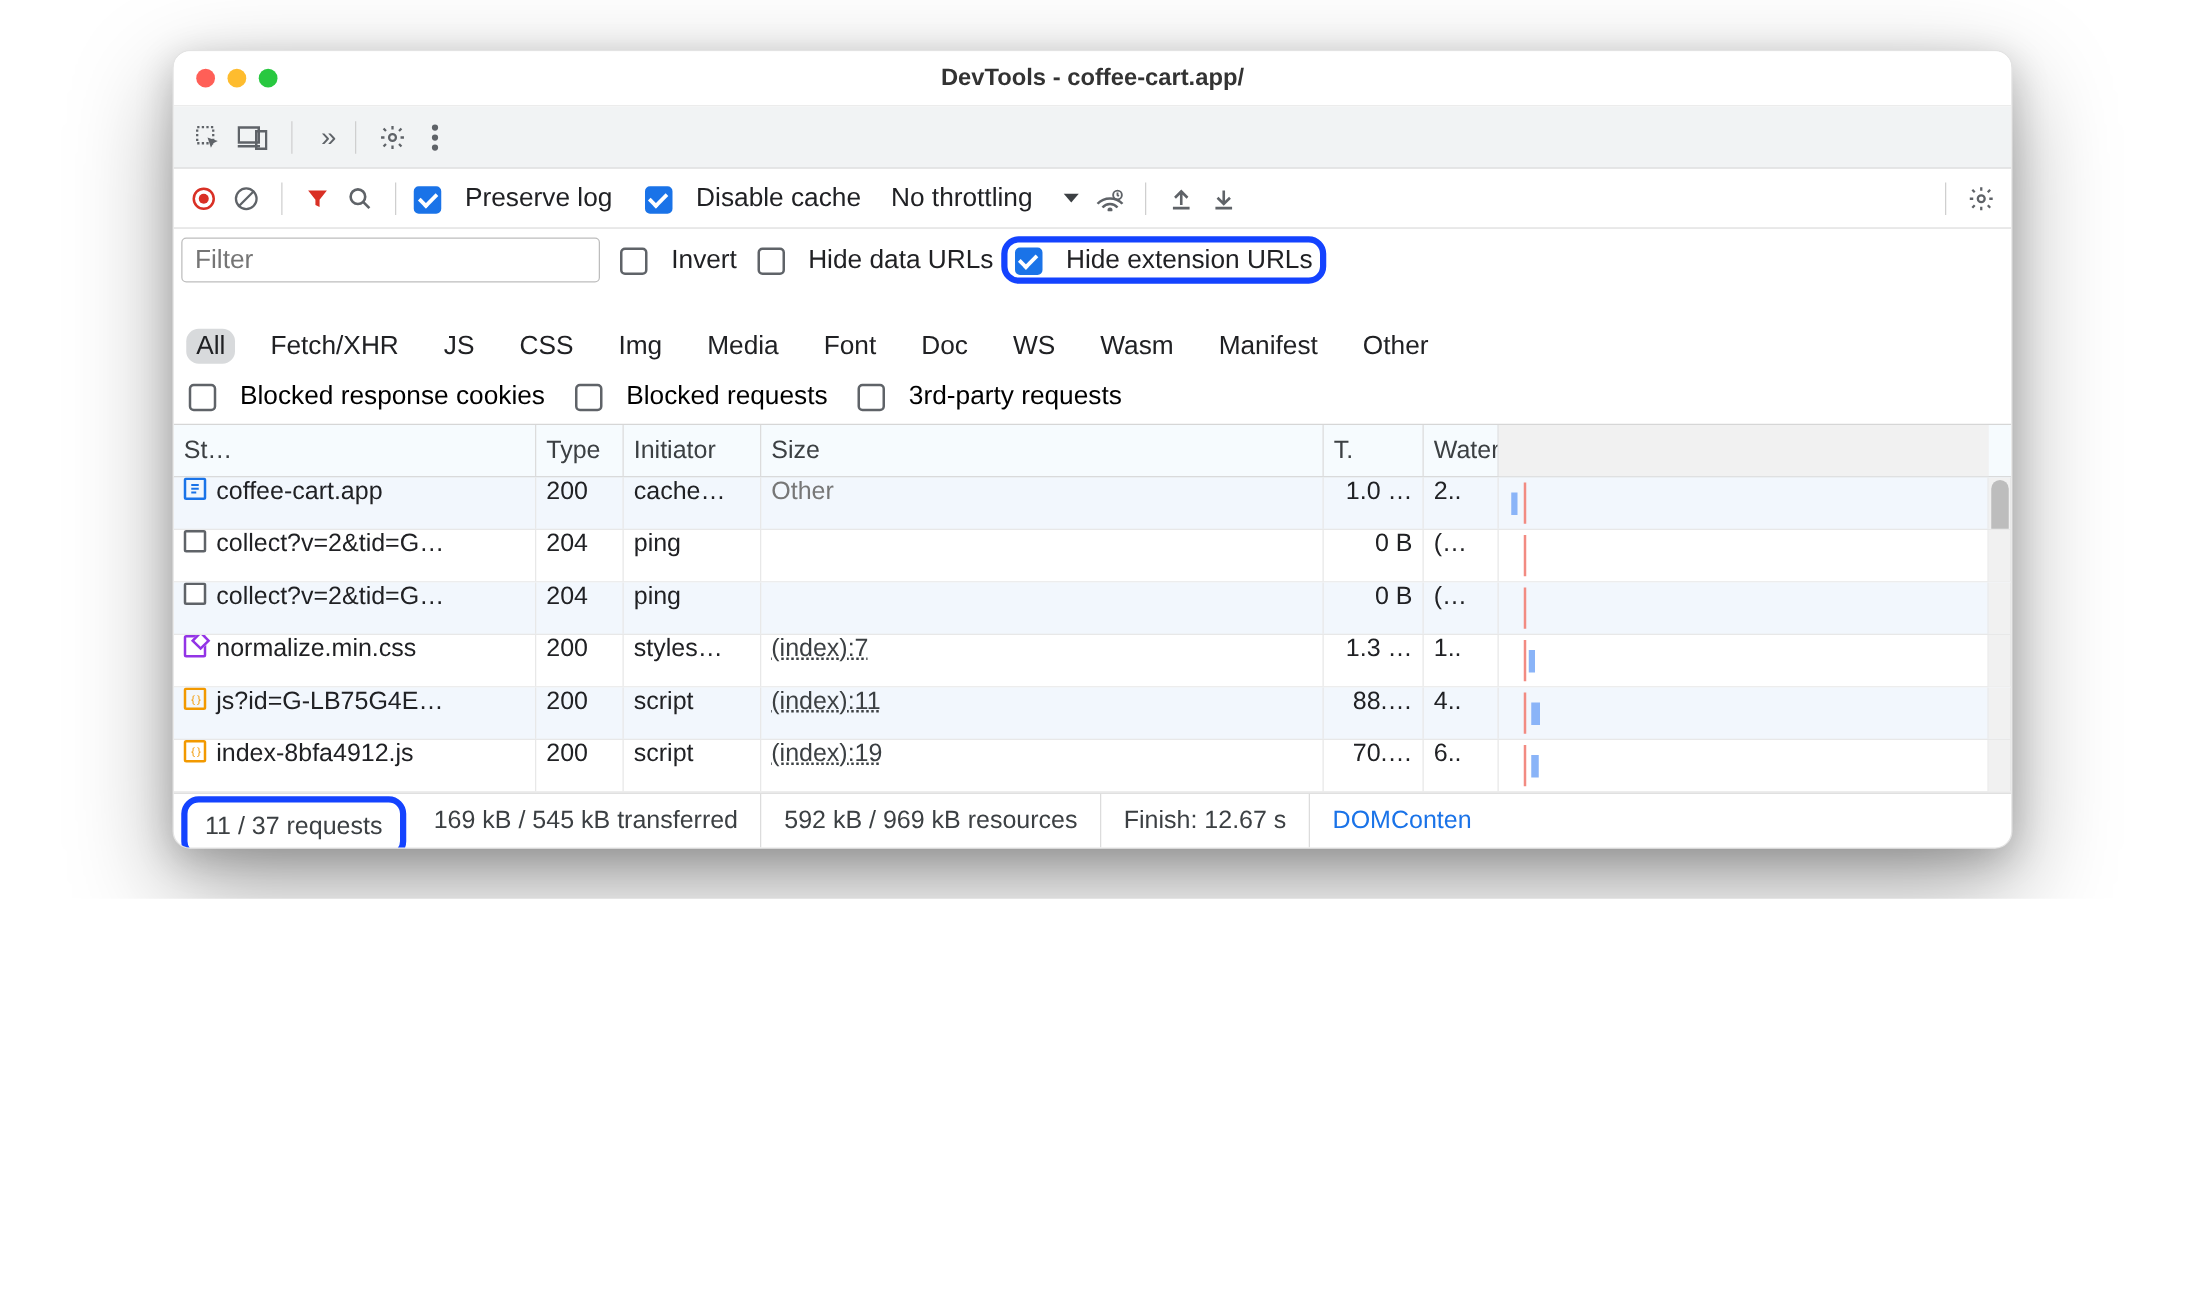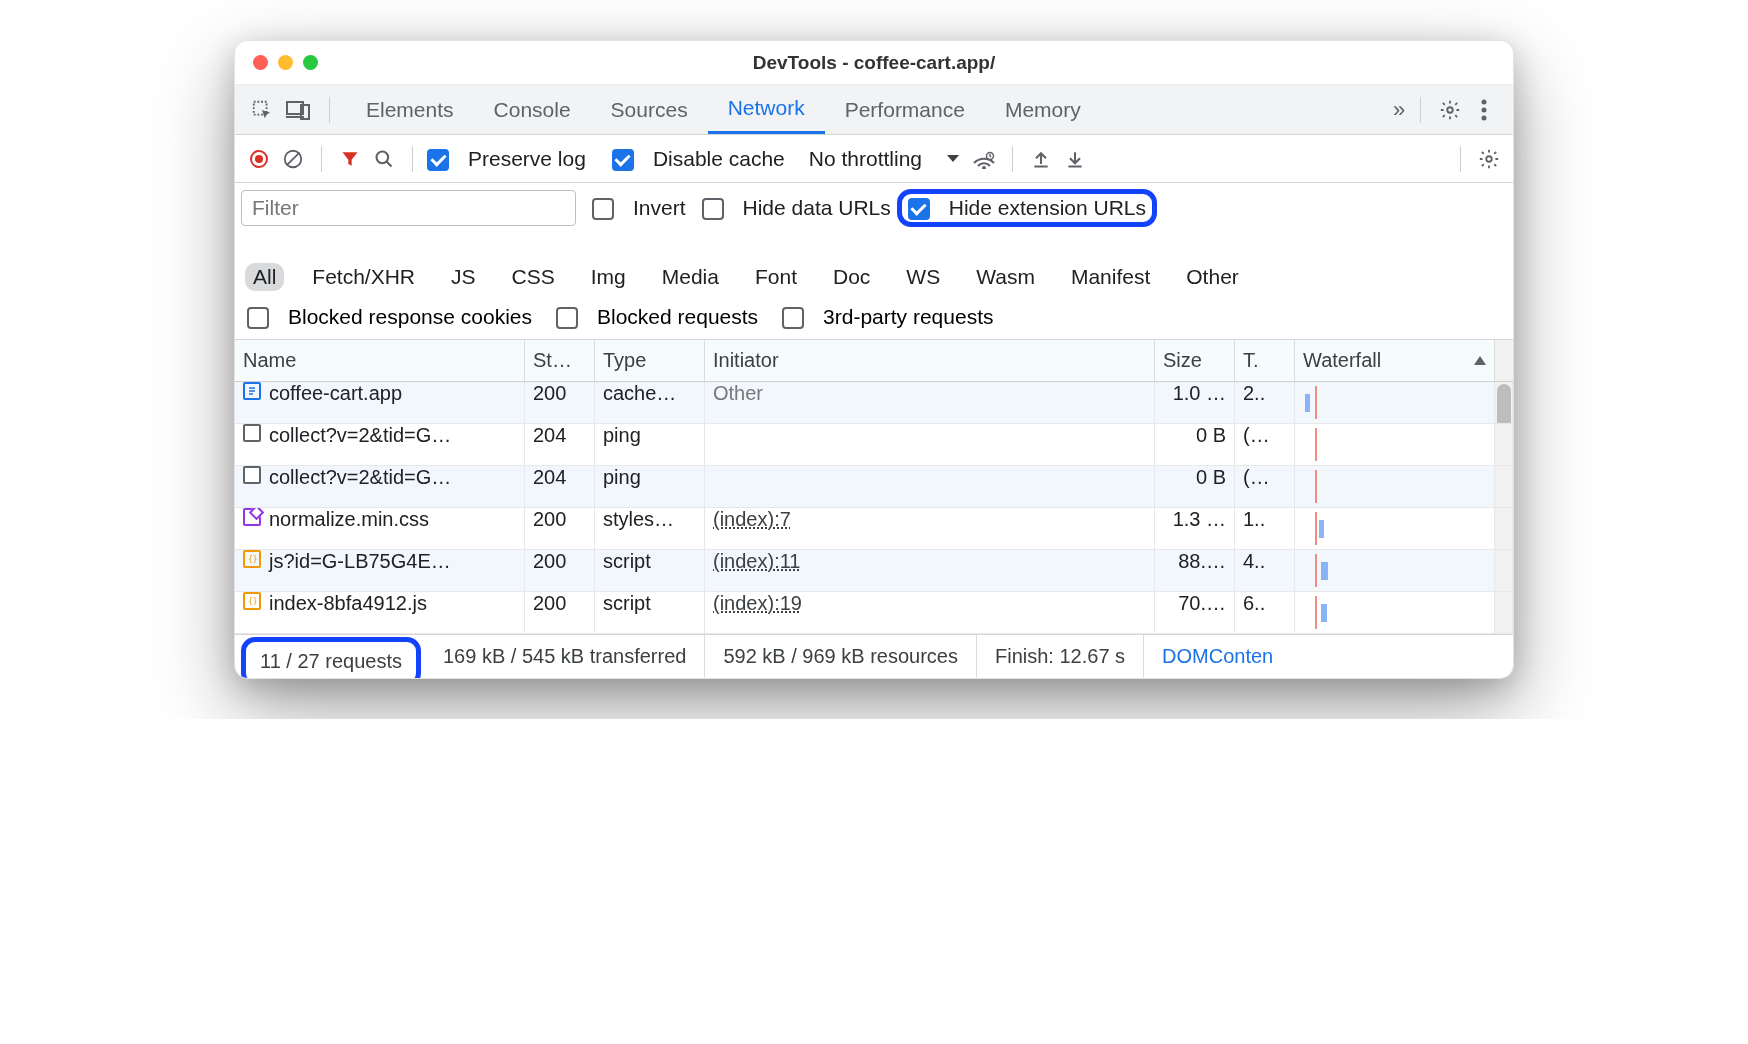--- a/index.html
+++ b/index.html
@@ -6,21 +6,21 @@
   body {
     margin: 0;
     padding: 40px;
     font-family: -apple-system, BlinkMacSystemFont, "Segoe UI", Helvetica, Arial, sans-serif;
     background: #fff;
     display: flex;
     align-items: flex-start;
     justify-content: center;
   }
   .window {
-    width: 1280px;
+    width: 1472px;
     background: #fff;
     border-radius: 14px;
     box-shadow: 0 30px 80px rgba(0,0,0,0.35), 0 8px 30px rgba(0,0,0,0.2);
     overflow: hidden;
     border: 1px solid #e3e3e3;
   }
   
   .titlebar {
     display:flex;
     align-items:center;
@@ -130,28 +130,20 @@
       </span>
       <span class="ico-box">
         <svg width="24" height="20" viewBox="0 0 24 20" fill="none" stroke="#5f6368" stroke-width="2">
             <rect x="1" y="2" width="16" height="12"></rect>
             <line x1="0" y1="17" x2="18" y2="17"></line>
             <rect x="15" y="5" width="8" height="14"></rect>
           </svg>
       </span>
       <span class="vdiv"></span>
     </div>
-    <div class="tabs" id="tabs">
-        <div class="tab">Elements</div>
-        <div class="tab">Console</div>
-        <div class="tab">Sources</div>
-        <div class="tab active">Network</div>
-        <div class="tab">Performance</div>
-        <div class="tab">Memory</div>
-      </div>
     <span class="ico-box" style="font-size:22px;color:#5f6368;">»</span>
     <div class="tabs-right">
       <span class="vdiv"></span>
       <span class="ico-box">
         <svg width="22" height="22" viewBox="0 0 24 24" fill="none" stroke="#5f6368" stroke-width="2">
             <circle cx="12" cy="12" r="3"></circle>
             <path d="M12 2v3M12 19v3M4.2 4.2l2.1 2.1M17.7 17.7l2.1 2.1M2 12h3M19 12h3M4.2 19.8l2.1-2.1M17.7 6.3l2.1-2.1"></path>
           </svg>
       </span>
       <span class="ico-box">
@@ -274,21 +266,20 @@
       <span>Blocked requests</span>
     </label>
     <label class="chk">
       <span class="cb"></span>
       <span>3rd-party requests</span>
     </label>
   </div>
 
   <div class="table">
     <div class="thead">
-      <div class="th">Name</div>
       <div class="th">St…</div>
       <div class="th">Type</div>
       <div class="th">Initiator</div>
       <div class="th">Size</div>
       <div class="th">T.</div>
       <div class="th">
         <span>Waterfall</span>
         <span class="sort-tri"></span>
       </div>
       <div class="th scrolltrack" style="padding:0;"></div>
@@ -419,20 +410,20 @@
               <div class="redline" style="left: 12px;"></div>
               <div class="bar" style="left: 18px; width: 6px;"></div>
             </div>
           </div>
           <div class="td scrolltrack" style="padding: 0px;"></div>
         </div>
       </div>
   </div>
 
   <div class="status">
-    <div class="seg ring2">11 / 27 requests</div>
+    <div class="seg ring2">11 / 37 requests</div>
     <div class="seg">169 kB / 545 kB transferred</div>
     <div class="seg">592 kB / 969 kB resources</div>
     <div class="seg">Finish: 12.67 s</div>
     <div class="seg link" style="border-right:none;">DOMConten</div>
   </div>
 
 </div>
 
 </body></html>

